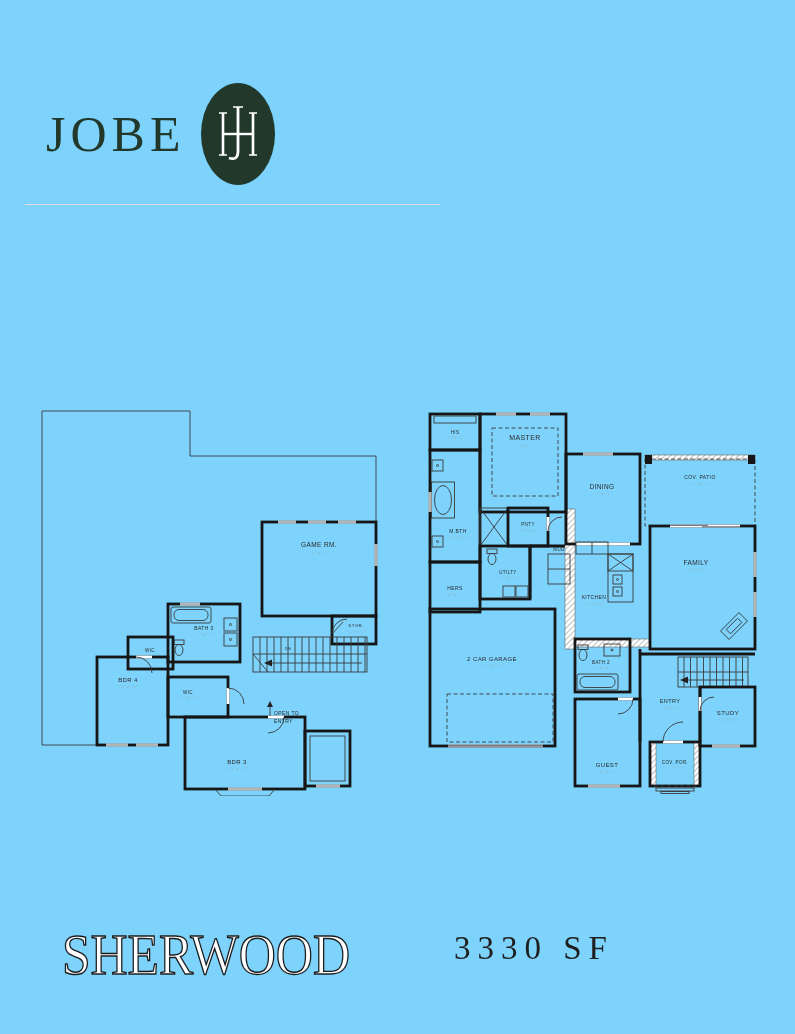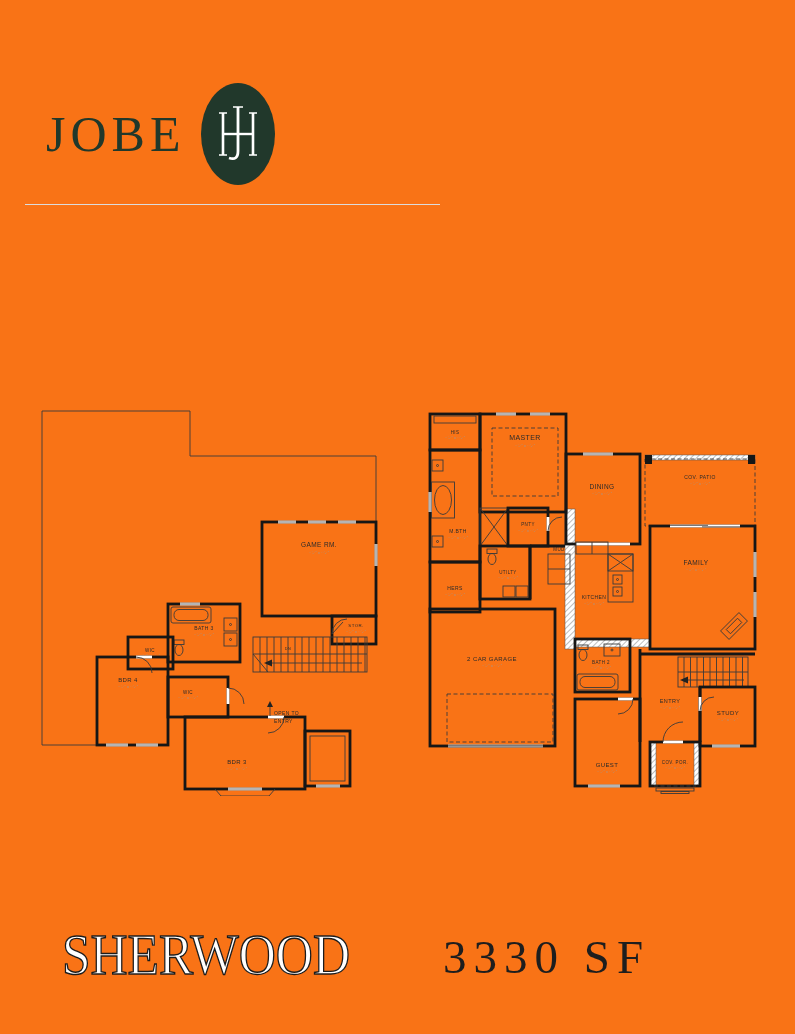--- a/index.html
+++ b/index.html
@@ -1,17 +1,17 @@
 <!DOCTYPE html>
 <html style="--brand: #21382B;"><head>
 <meta charset="utf-8">
 <style>
   :root{ --brand:#21382B; }
   html,body{margin:0;padding:0;background:#fff;}
-  .page{position:relative;width:795px;height:1034px;background:#f97316;overflow:hidden;
+  .page{position:relative;width:795px;height:1034px;background:#7dd3fc;overflow:hidden;
         font-family:"Liberation Sans",sans-serif;}
   
   .brand{position:absolute;left:46px;top:84px;display:flex;align-items:center;gap:14px;height:100px;}
   .brand-word{font-family:"Liberation Serif",serif;font-size:50px;letter-spacing:5px;
               color:var(--brand);line-height:1;}
   .divider{position:absolute;left:25px;top:204px;width:415px;height:1px;background:#dcdcdc;}
   
   .plan{position:absolute;}
   .plan-left{left:40px;top:404px;}
   .plan-right{left:418px;top:402px;}
@@ -20,22 +20,22 @@
   .thin{fill:none;stroke:#3a3a3a;stroke-width:0.9;}
   .dash{fill:none;stroke:#3a3a3a;stroke-width:0.9;stroke-dasharray:4 2.5;}
   .rlabel{font-family:"Liberation Sans",sans-serif;fill:#2b2b2b;letter-spacing:0.4px;}
   .rdim{font-family:"Liberation Sans",sans-serif;fill:#9a9a9a;font-size:3.6px;letter-spacing:0.2px;}
   .window rect{fill:#fff;stroke:none;}
   .window line{stroke:#444;stroke-width:0.8;}
   .gap{fill:#fff;stroke:none;}
   .arrowhead{fill:#222;stroke:none;}
   
   .footer-name{position:absolute;left:60px;top:922px;}
-  .plan-size{position:absolute;left:443px;top:930px;font-family:"Liberation Serif",serif;
-             font-size:47px;color:#1e1e1e;letter-spacing:7px;}
+  .plan-size{position:absolute;left:454px;top:930px;font-family:"Liberation Serif",serif;
+             font-size:33px;color:#1e1e1e;letter-spacing:7px;}
 </style>
 </head>
 <body>
 
 <div class="page">
 
   <header class="brand">
     <span class="brand-word">JOBE</span>
     <svg width="78" height="106" viewBox="0 0 78 106">
       <ellipse cx="39" cy="53" rx="37" ry="51" fill="#21382B"></ellipse>

